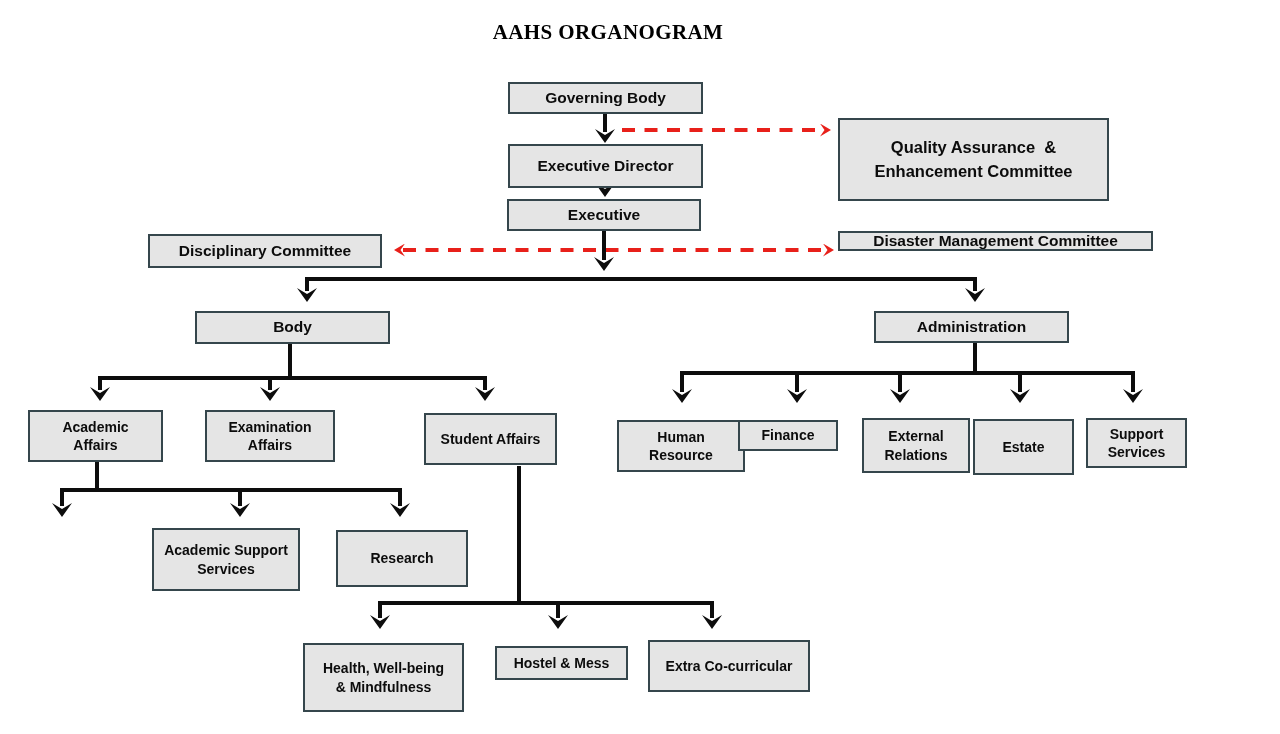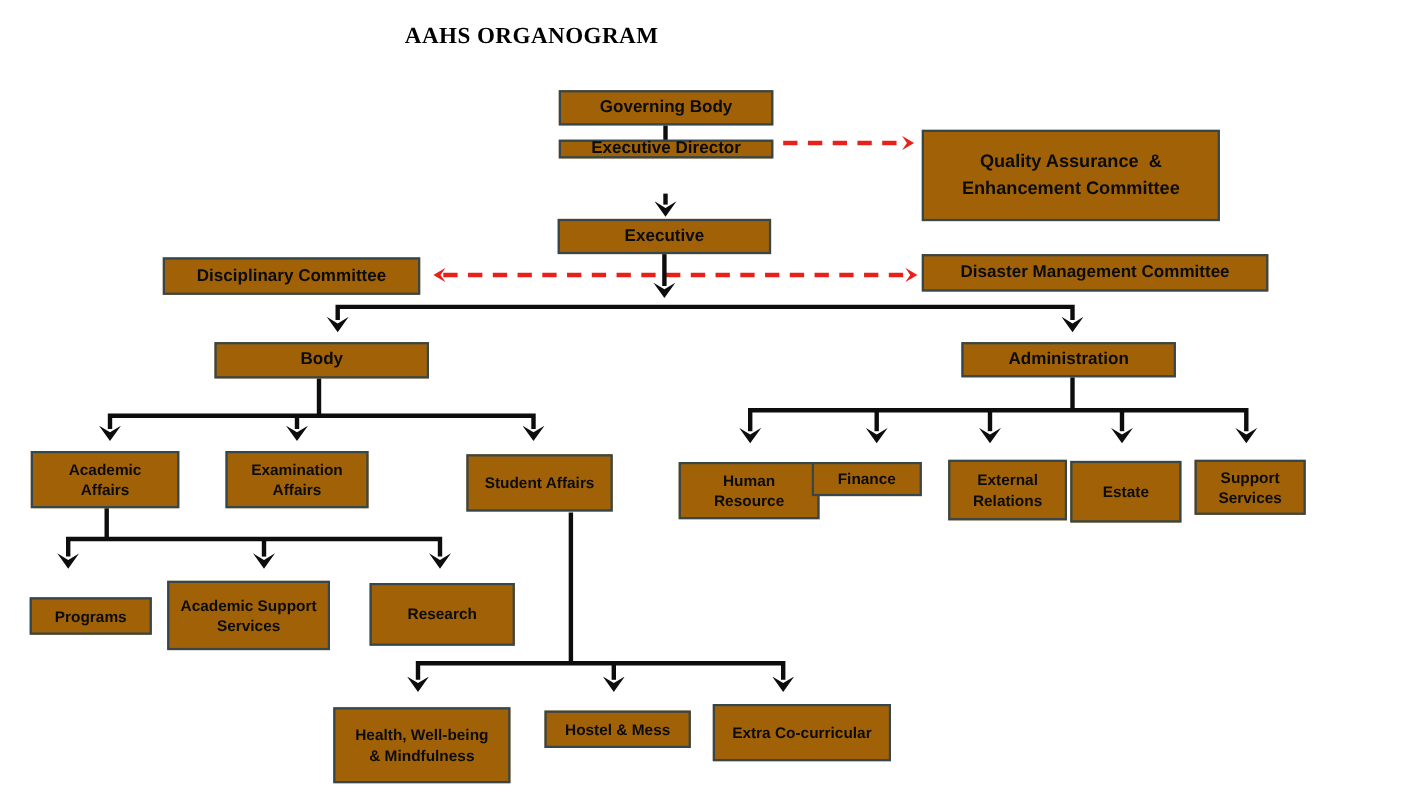--- a/index.html
+++ b/index.html
@@ -1,28 +1,28 @@
 <!DOCTYPE html>
 <html><head>
 <meta charset="utf-8">
 <style>
   html,body{margin:0;padding:0;background:#ffffff;}
   .canvas{
     position:relative;width:1280px;height:734px;background:#ffffff;
     font-family:"Liberation Sans",sans-serif;overflow:hidden;
   }
   .title{
-    position:absolute;left:368px;top:20px;width:480px;
+    position:absolute;left:368px;top:20px;width:480px;text-align:center;
     font-family:"Liberation Serif",serif;font-weight:bold;font-size:21px;
     color:#000;letter-spacing:.4px;white-space:nowrap;
   }
   .wires{position:absolute;left:0;top:0;}
   .node{
     position:absolute;box-sizing:border-box;border:2px solid #35464c;
-    background:#a16207;display:flex;align-items:center;justify-content:center;
+    background:#e5e5e5;display:flex;align-items:center;justify-content:center;
     text-align:center;font-weight:bold;color:#0c0c0c;white-space:pre-wrap;
     line-height:1.32;font-size:14px;padding:1px 4px;
   }
   .lg{font-size:15.5px;}
   .xl{font-size:16.5px;line-height:1.45;margin-top:20px;}
 </style>
 </head>
 <body>
 
 <div class="canvas">
@@ -69,41 +69,40 @@
       <path d="M900,373 V392" marker-end="url(#ab)"></path>
       <path d="M1020,373 V392" marker-end="url(#ab)"></path>
     </g>
   </svg>
 
   <div class="node lg" style="left:508px;top:82px;width:195px;height:32px">Governing Body</div>
 
   <div class="node xl" style="left:838px;top:98px;width:271px;height:83px">Quality Assurance  &amp;
 Enhancement Committee</div>
 
-  <div class="node lg" style="left:508px;top:127px;width:195px;height:17px">Executive Director</div>
+  <div class="node lg" style="left:508px;top:144px;width:195px;height:44px">Executive Director</div>
 
   <div class="node lg" style="left:507px;top:199px;width:194px;height:32px">Executive</div>
 
   <div class="node lg" style="left:148px;top:234px;width:234px;height:34px">Disciplinary Committee</div>
 
-  <div class="node lg" style="left:838px;top:231px;width:315px;height:34px">Disaster Management Committee</div>
+  <div class="node lg" style="left:838px;top:231px;width:315px;height:20px">Disaster Management Committee</div>
 
   <div class="node lg" style="left:195px;top:311px;width:195px;height:33px">Body</div>
 
   <div class="node lg" style="left:874px;top:311px;width:195px;height:32px">Administration</div>
 
   <div class="node" style="left:28px;top:410px;width:135px;height:52px">Academic
 Affairs</div>
 
   <div class="node" style="left:205px;top:410px;width:130px;height:52px">Examination
 Affairs</div>
 
   <div class="node" style="left:424px;top:413px;width:133px;height:52px">Student Affairs</div>
 
-  <div class="node" style="left:27px;top:543px;width:111px;height:34px">Programs</div>
 
   <div class="node" style="left:152px;top:528px;width:148px;height:63px">Academic Support
 Services</div>
 
   <div class="node" style="left:336px;top:530px;width:132px;height:57px">Research</div>
 
   <div class="node" style="left:303px;top:643px;width:161px;height:69px">Health, Well-being
 &amp; Mindfulness</div>
 
   <div class="node" style="left:495px;top:646px;width:133px;height:34px">Hostel &amp; Mess</div>

